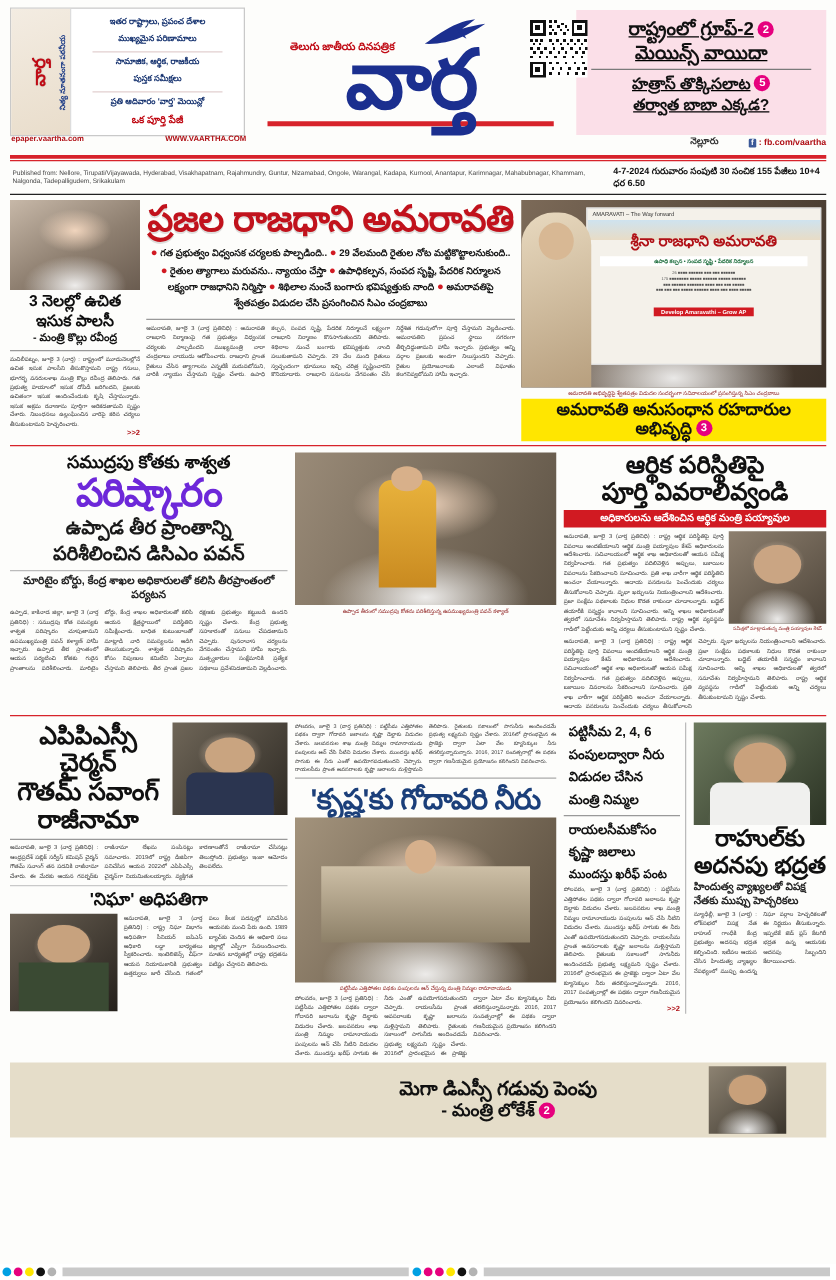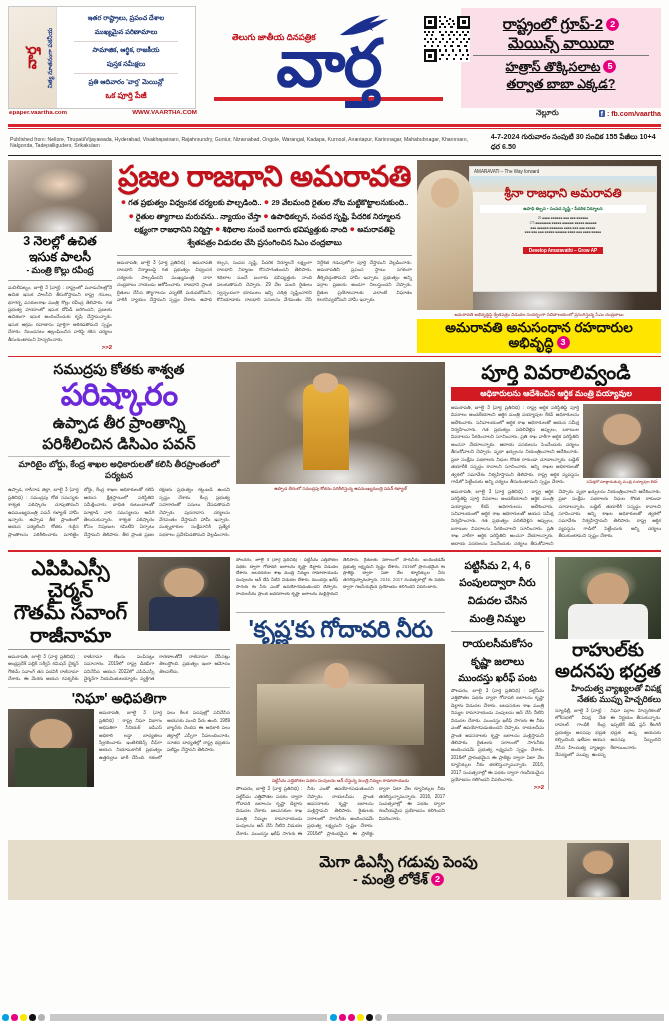--- a/index.html
+++ b/index.html
@@ -160,21 +160,21 @@
     text-align: center;
     vertical-align: 2px;
     margin-left: 3px;
     font-weight: bold;
   }
   .topbox-foot {
     position: absolute;
     right: 8px; top: 108px;
     display: flex;
     align-items: center;
-    gap: 40px;
+    gap: 24px;
     font-size: 7.5px;
     color: #333;
     font-weight: bold;
   }
   .fb-chip {
     display: inline-block;
     background: #3b5998; color: #fff;
     font-size: 6.5px; font-weight: bold;
     padding: 0 2px; border-radius: 1px;
     margin-right: 2px;
@@ -339,25 +339,25 @@
   .h3-center {
     text-align: center; font-size: 23px; font-weight: bold; color: #1b3f7a;
     line-height: 1.05; padding: 2px 0 3px;
     letter-spacing: -.5px;
   }
   .h3-r {
     text-align: center; font-size: 18.5px; font-weight: bold; color: #111;
     line-height: 1.14;
   }
   .h3-r-sub {
-    text-align: right; font-size: 8.4px; font-weight: bold; color: #222;
+    text-align: left; font-size: 8.4px; font-weight: bold; color: #222;
     line-height: 1.3; padding-top: 2px;
   }
   .deck {
-    text-align: center; font-size: 10.5px; font-weight: bold; color: #111;
+    font-size: 10.5px; font-weight: bold; color: #111;
     line-height: 1.32; padding: 2px 4px;
   }
   .photo.p-swang { height: 74px; width: 92px; background: linear-gradient(130deg,#6f6658,#2e2a24); }
   .photo.p-crowd { height: 132px; background: linear-gradient(125deg,#a3937c,#55493a); }
   .photo.p-rahul { height: 82px; background: linear-gradient(135deg,#6d7a5e,#2b3324); }
   .photo.p-dgp { height: 78px; width: 86px; background: linear-gradient(140deg,#6b6154,#24201b); }
   .photo.p-lokesh { height: 54px; width: 62px; background: linear-gradient(140deg,#8d8372,#3a342c); }
 
   .beige-banner {
     background: #e5ddc9;
@@ -598,20 +598,21 @@
 
     <div class="col-c2">
       <div class="photo p-group">
         <div style="position:absolute;left:32%;top:18%;width:22%;height:70%;background:linear-gradient(180deg,#e8b23c,#c98a20);border-radius:10px 10px 0 0;z-index:3;"></div>
         <div style="position:absolute;left:37%;top:9%;width:12%;height:16%;border-radius:50%;background:#d8b08a;z-index:4;"></div>
       </div>
       <div class="caption">ఉప్పాడ తీరంలో సముద్రపు కోతను పరిశీలిస్తున్న ఉపముఖ్యమంత్రి పవన్ కళ్యాణ్</div>
     </div>
 
     <div class="col-r2">
+      <div class="h2-r-title">ఆర్థిక పరిస్థితిపై</div>
       <div class="h2-r-title">పూర్తి వివరాలివ్వండి</div>
       <div class="red-strip">అధికారులను ఆదేశించిన ఆర్థిక మంత్రి పయ్యావుల</div>
       <div style="display:flex;gap:4px;margin-top:3px;">
         <div class="body-text" style="flex:1;">అమరావతి, జూలై 3 (వార్త ప్రతినిధి) : రాష్ట్ర ఆర్థిక పరిస్థితిపై పూర్తి వివరాలు అందజేయాలని ఆర్థిక మంత్రి పయ్యావుల కేశవ్ అధికారులను ఆదేశించారు. సచివాలయంలో ఆర్థిక శాఖ అధికారులతో ఆయన సమీక్ష నిర్వహించారు. గత ప్రభుత్వం వదిలివెళ్లిన అప్పులు, బకాయిల వివరాలను సేకరించాలని సూచించారు. ప్రతి శాఖ వారీగా ఆర్థిక పరిస్థితిని అంచనా వేయాలన్నారు. ఆదాయ వనరులను పెంచేందుకు చర్యలు తీసుకోవాలని చెప్పారు. వృథా ఖర్చులను నియంత్రించాలని ఆదేశించారు. ప్రజా సంక్షేమ పథకాలకు నిధుల కొరత రాకుండా చూడాలన్నారు. బడ్జెట్ తయారీకి సన్నద్ధం కావాలని సూచించారు. అన్ని శాఖల అధికారులతో త్వరలో సమావేశం నిర్వహిస్తామని తెలిపారు. రాష్ట్ర ఆర్థిక వ్యవస్థను గాడిలో పెట్టేందుకు అన్ని చర్యలు తీసుకుంటామని స్పష్టం చేశారు.</div>
         <div style="width:78px;flex:0 0 auto;">
           <div class="photo p-rr">
             <div style="position:absolute;left:26%;top:14%;width:48%;height:42%;border-radius:50%;background:#caa583;z-index:3;"></div>
           </div>
           <div class="caption" style="font-size:3.8px;">సమీక్షలో మాట్లాడుతున్న మంత్రి పయ్యావుల కేశవ్</div>
         </div>
@@ -646,21 +647,21 @@
             <div style="position:absolute;left:26%;top:12%;width:48%;height:40%;border-radius:50%;background:#c7a27e;z-index:3;"></div>
             <div style="position:absolute;left:8%;top:50%;width:84%;height:50%;background:#3a4a33;z-index:3;"></div>
           </div>
           <div class="body-text cols-2" style="flex:1;">అమరావతి, జూలై 3 (వార్త ప్రతినిధి) : రాష్ట్ర నిఘా విభాగం అధిపతిగా సీనియర్ ఐపిఎస్ అధికారి లడ్డా బాధ్యతలు స్వీకరించారు. ఇంటెలిజెన్స్ చీఫ్‌గా ఆయన నియామకానికి ప్రభుత్వం ఉత్తర్వులు జారీ చేసింది. గతంలో పలు కీలక పదవుల్లో పనిచేసిన ఆయనకు మంచి పేరు ఉంది. 1989 బ్యాచ్‌కు చెందిన ఈ అధికారి పలు జిల్లాల్లో ఎస్పీగా సేవలందించారు. నూతన బాధ్యతల్లో రాష్ట్ర భద్రతను పటిష్టం చేస్తానని తెలిపారు.</div>
         </div>
       </div>
     </div>
 
     <div class="col-c3">
       <div class="body-text cols-2" style="font-size:4.3px;">పోలవరం, జూలై 3 (వార్త ప్రతినిధి) : పట్టిసీమ ఎత్తిపోతల పథకం ద్వారా గోదావరి జలాలను కృష్ణా డెల్టాకు విడుదల చేశారు. జలవనరుల శాఖ మంత్రి నిమ్మల రామానాయుడు పంపులను ఆన్ చేసి నీటిని విడుదల చేశారు. ముందస్తు ఖరీఫ్ సాగుకు ఈ నీరు ఎంతో ఉపయోగపడుతుందని చెప్పారు. రాయలసీమ ప్రాంత అవసరాలకు కృష్ణా జలాలను మళ్లిస్తామని తెలిపారు. రైతులకు సకాలంలో సాగునీరు అందించడమే ప్రభుత్వ లక్ష్యమని స్పష్టం చేశారు. 2016లో ప్రారంభమైన ఈ ప్రాజెక్టు ద్వారా ఏటా వేల క్యూసెక్కుల నీరు తరలిస్తున్నామన్నారు. 2016, 2017 సంవత్సరాల్లో ఈ పథకం ద్వారా గణనీయమైన ప్రయోజనం కలిగిందని వివరించారు.</div>
-      <div style="border-top:1.2px solid #aaa;margin-top:14px;padding-top:2px;">
+      <div style="border-top:1.2px solid #aaa;margin-top:2px;padding-top:2px;">
         <div class="h3-center">'కృష్ణ'కు గోదావరి నీరు</div>
       </div>
       <div class="photo p-crowd">
         <div style="position:absolute;left:10%;top:30%;right:10%;height:46%;background:linear-gradient(180deg,#cdbfa6,#8d8068);z-index:3;"></div>
         <div style="position:absolute;left:42%;top:14%;width:12%;height:20%;border-radius:50%;background:#d6b08c;z-index:4;"></div>
       </div>
       <div class="caption">పట్టిసీమ ఎత్తిపోతల పథకం పంపులను ఆన్ చేస్తున్న మంత్రి నిమ్మల రామానాయుడు</div>
       <div class="body-text cols-3">పోలవరం, జూలై 3 (వార్త ప్రతినిధి) : పట్టిసీమ ఎత్తిపోతల పథకం ద్వారా గోదావరి జలాలను కృష్ణా డెల్టాకు విడుదల చేశారు. జలవనరుల శాఖ మంత్రి నిమ్మల రామానాయుడు పంపులను ఆన్ చేసి నీటిని విడుదల చేశారు. ముందస్తు ఖరీఫ్ సాగుకు ఈ నీరు ఎంతో ఉపయోగపడుతుందని చెప్పారు. రాయలసీమ ప్రాంత అవసరాలకు కృష్ణా జలాలను మళ్లిస్తామని తెలిపారు. రైతులకు సకాలంలో సాగునీరు అందించడమే ప్రభుత్వ లక్ష్యమని స్పష్టం చేశారు. 2016లో ప్రారంభమైన ఈ ప్రాజెక్టు ద్వారా ఏటా వేల క్యూసెక్కుల నీరు తరలిస్తున్నామన్నారు. 2016, 2017 సంవత్సరాల్లో ఈ పథకం ద్వారా గణనీయమైన ప్రయోజనం కలిగిందని వివరించారు.</div>
     </div>
 

